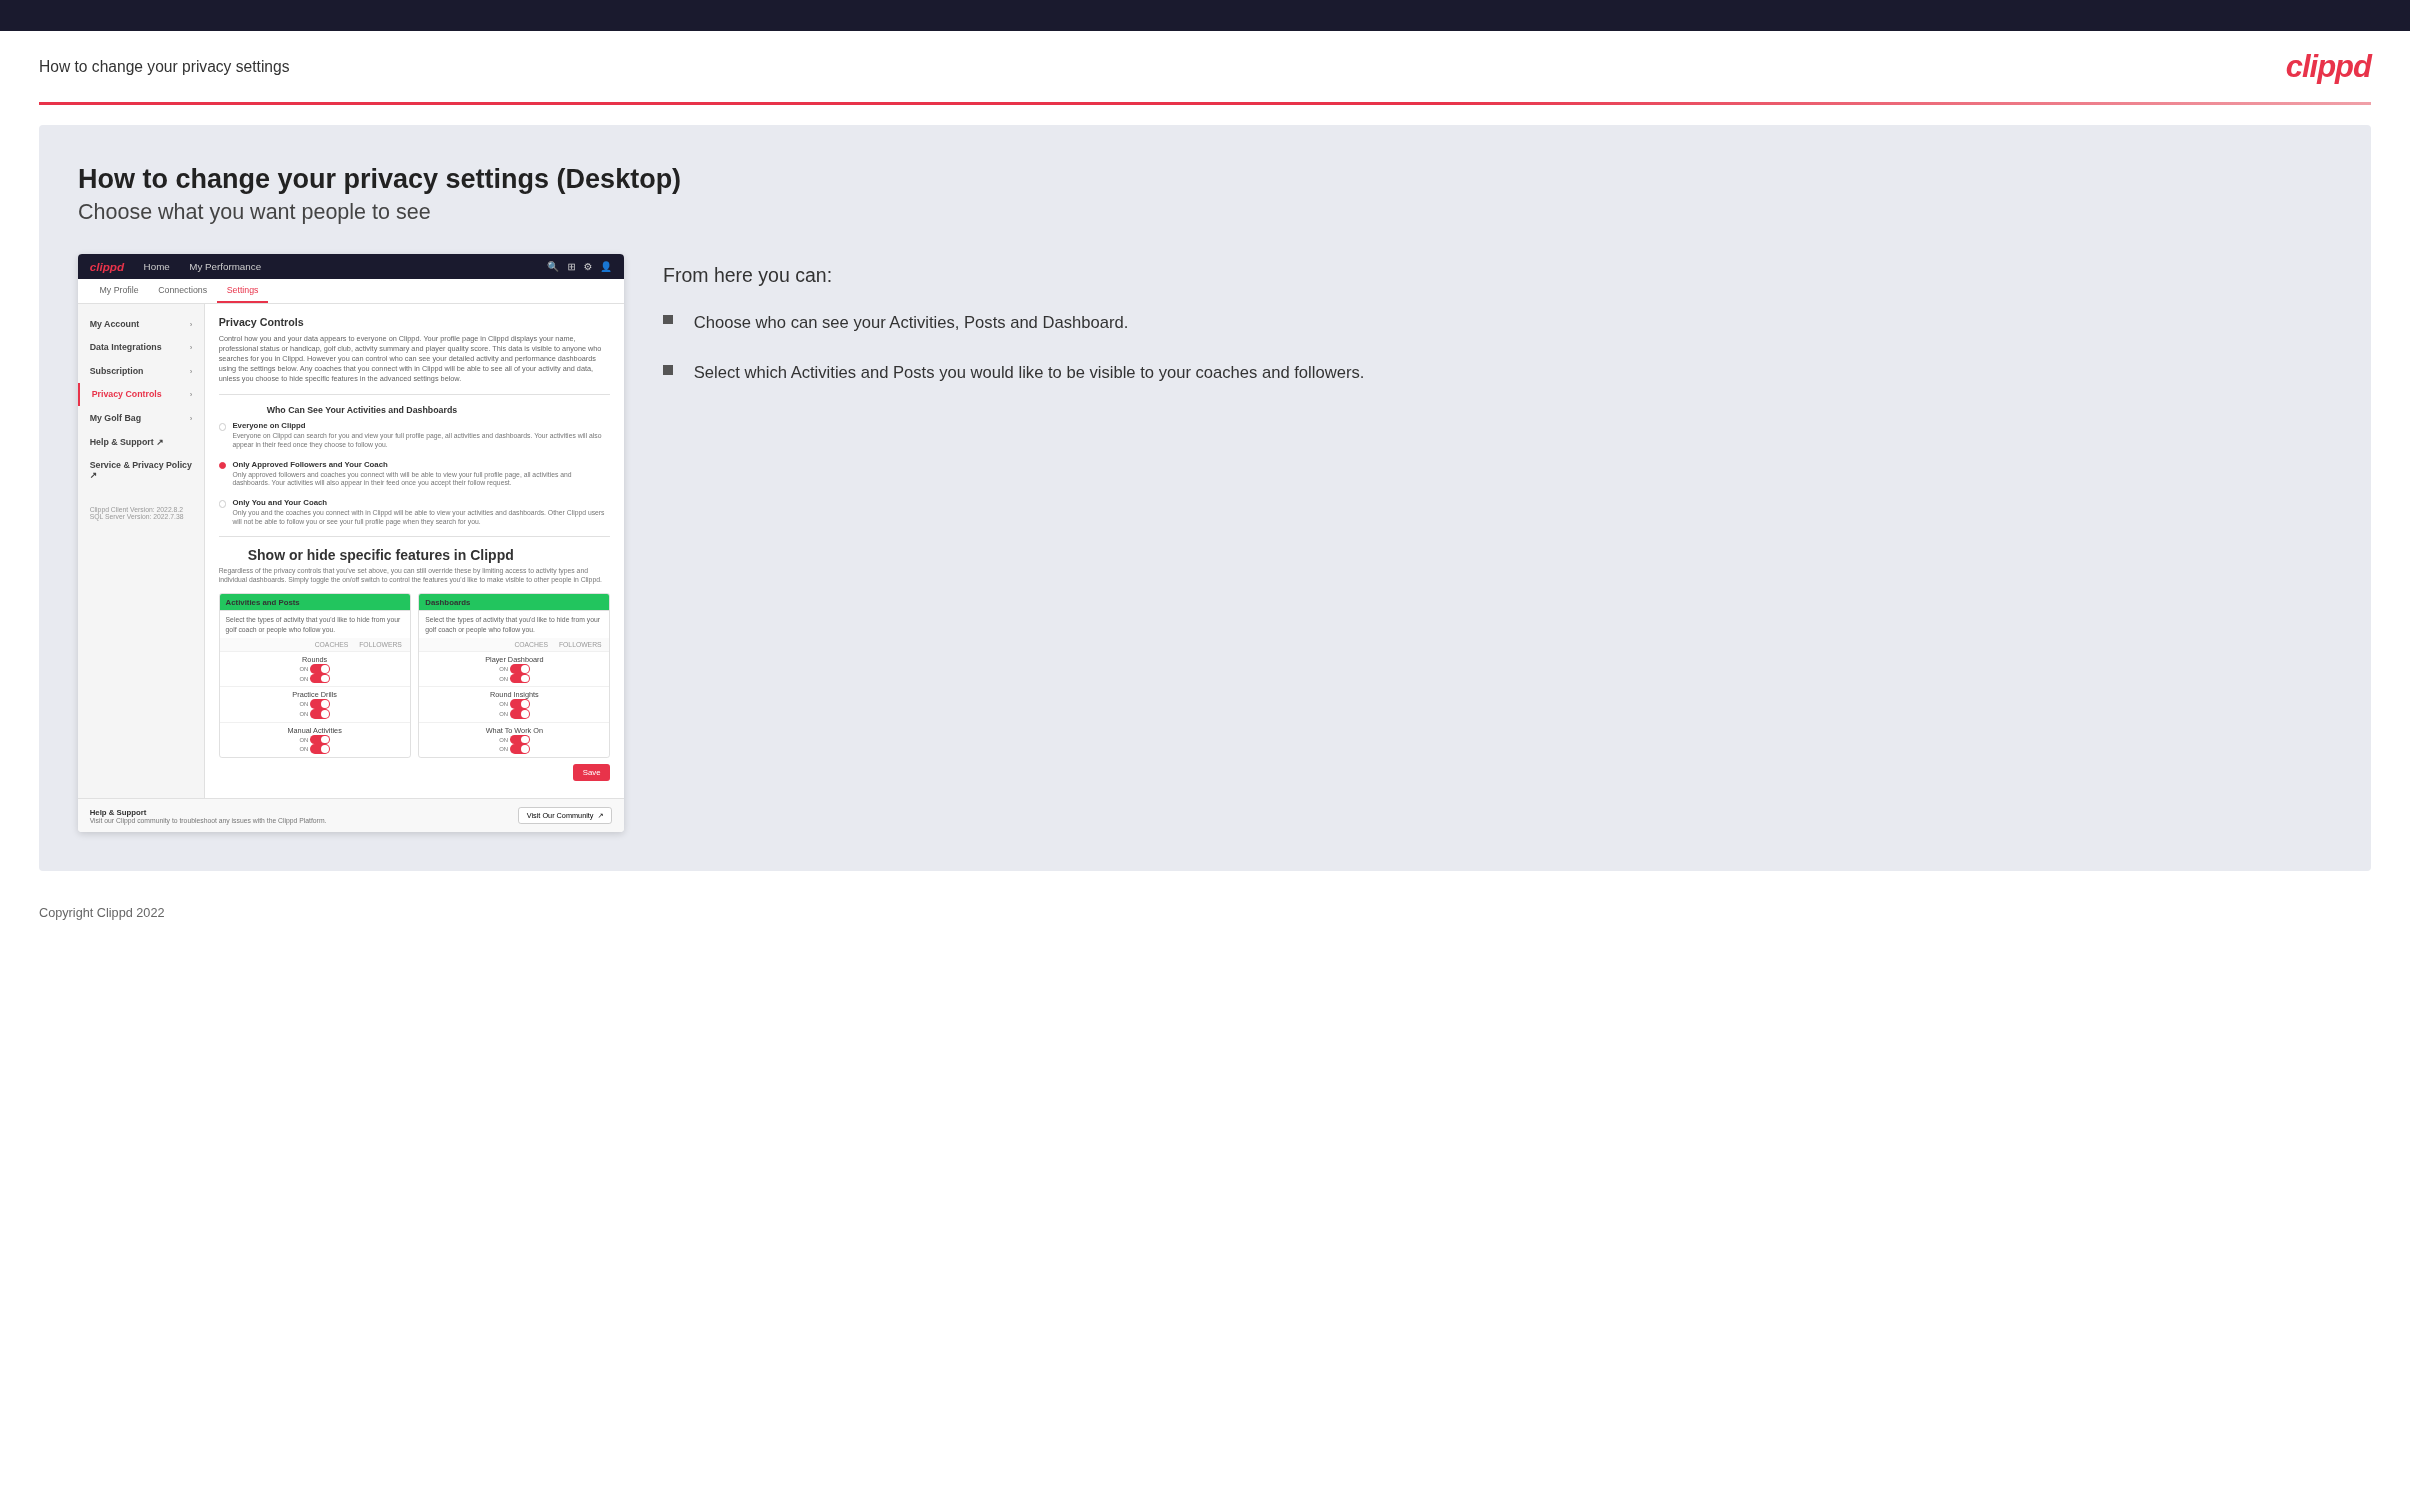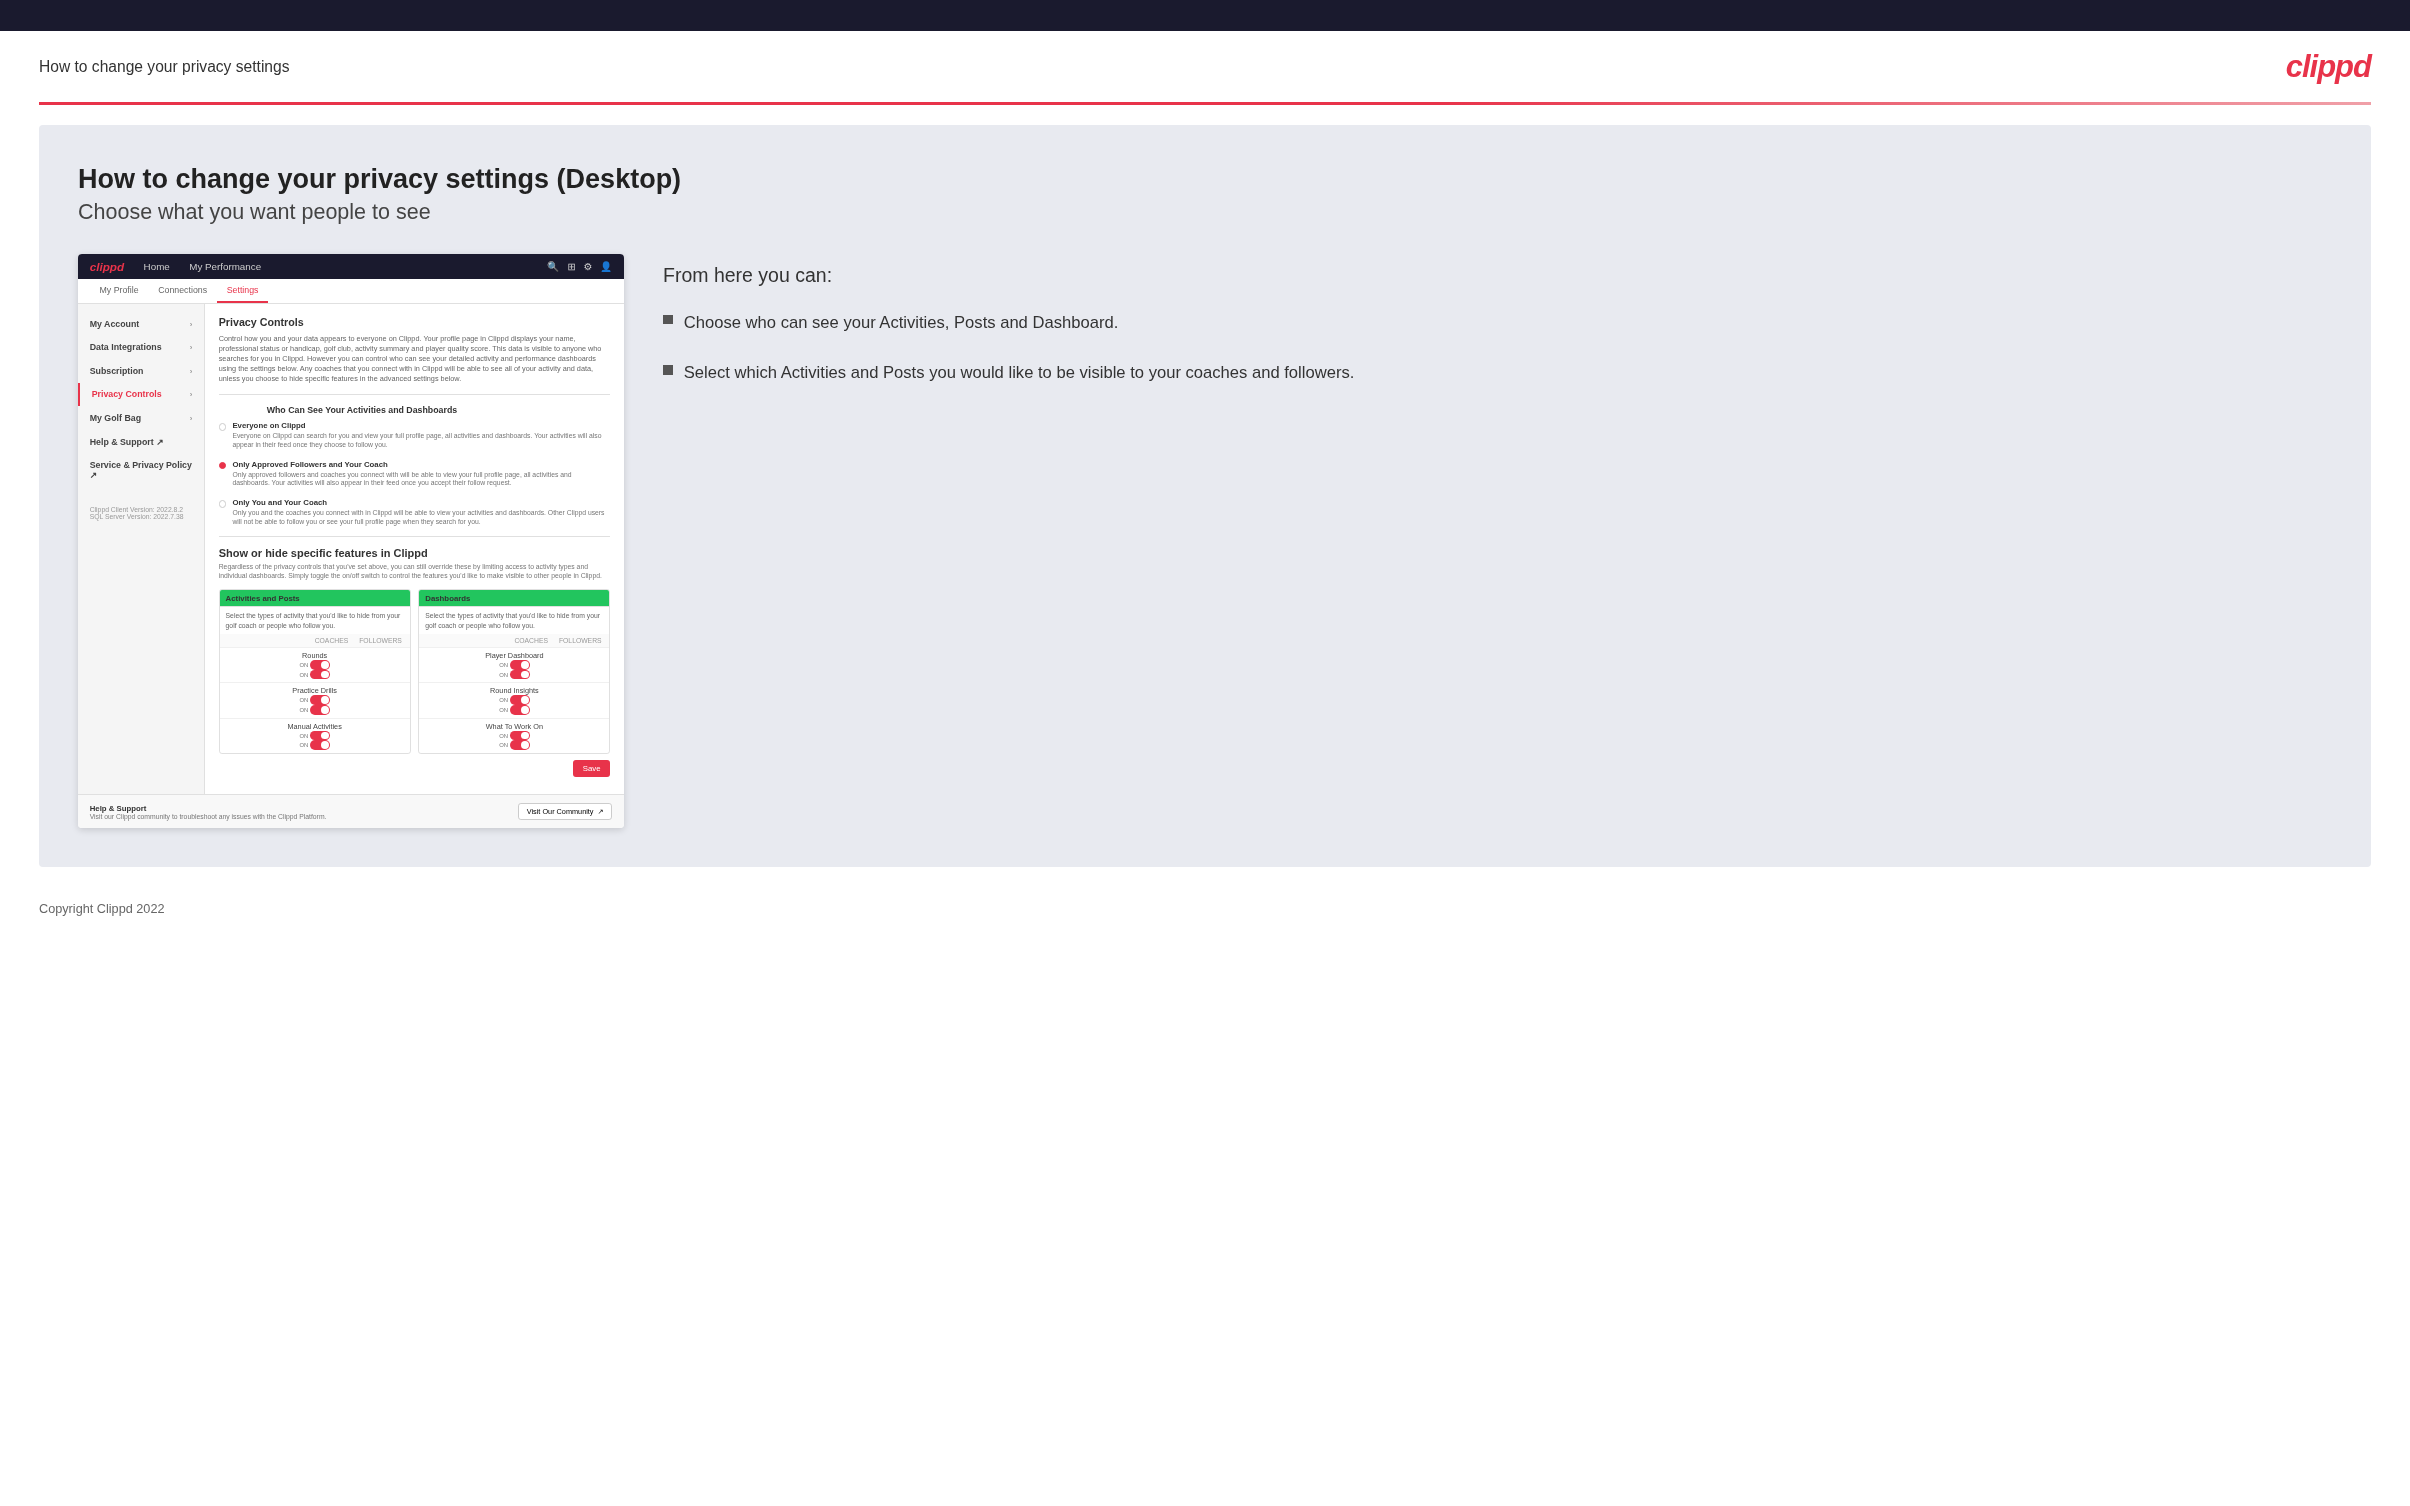--- a/index.html
+++ b/index.html
@@ -209,24 +209,25 @@
       height: 1px;
       background: #e0e0e0;
       margin: 9.8px 0;
     }
 
     .show-hide-section {
       margin-top: 9.8px;
     }
 
     .show-hide-title {
-      font-size: 11px;
+      font-size: 14px;
       font-weight: bold;
       color: #333;
       margin-bottom: 3.9px;
+      margin-left: 29px;
     }
 
     .show-hide-desc {
       font-size: 6.8px;
       color: #777;
       margin-bottom: 7.8px;
       line-height: 1.3;
     }
 
     .toggle-tables {
@@ -375,21 +376,21 @@
 
     .bullet-list {
       list-style: none;
       display: flex;
       flex-direction: column;
       gap: 27px;
     }
 
     .bullet-item {
       display: flex;
-      gap: 11px;
+      gap: 21px;
       align-items: flex-start;
     }
 
     .bullet-square {
       width: 9.8px;
       height: 9.8px;
       background: #555;
       flex-shrink: 0;
       margin-top: 3.9px;
     }

